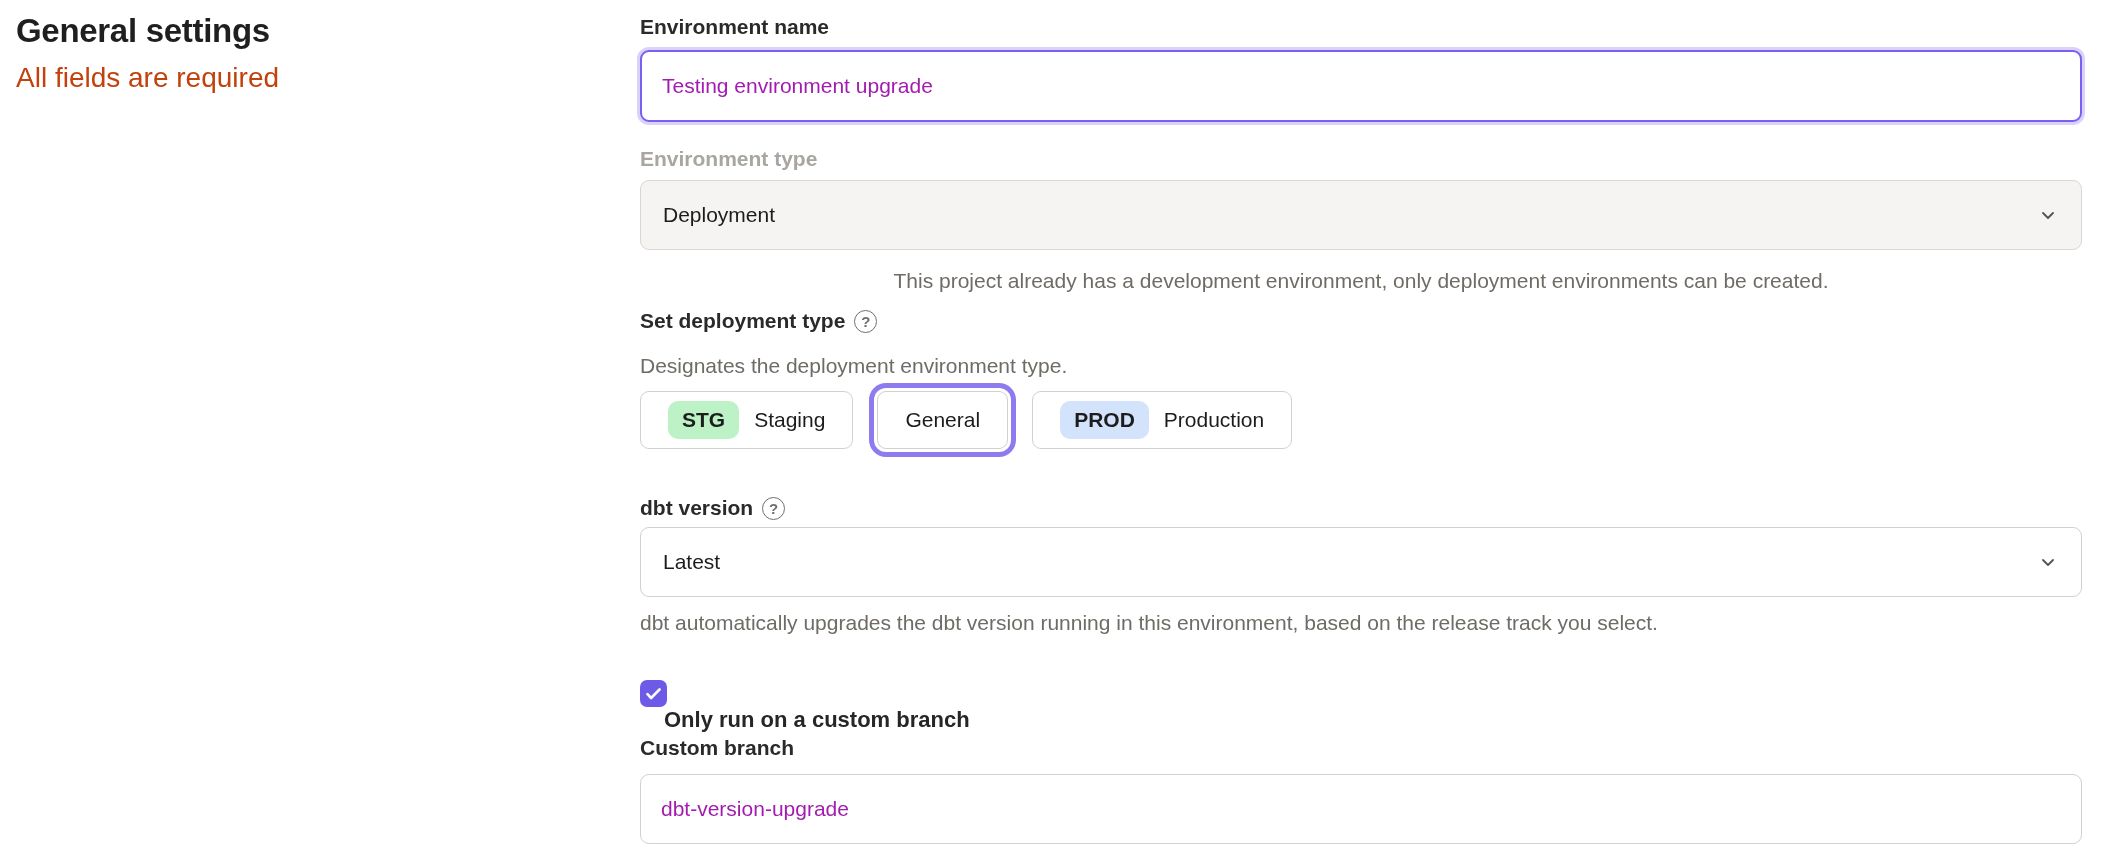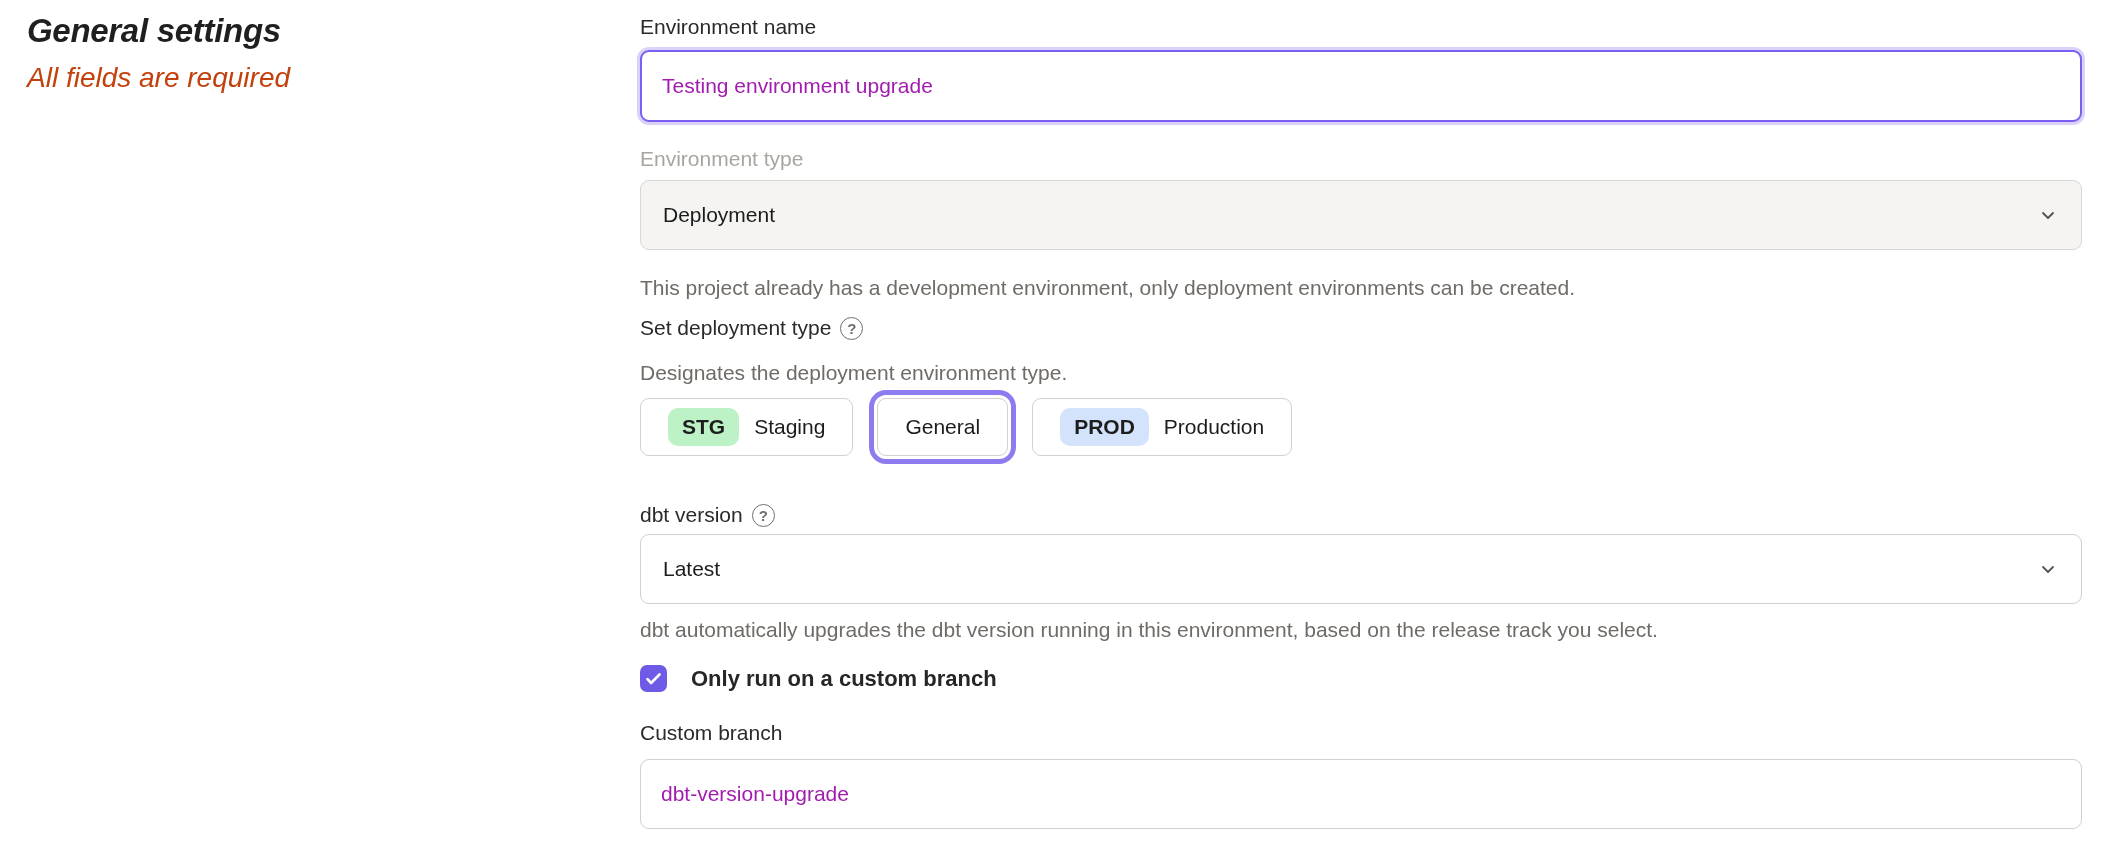--- a/index.html
+++ b/index.html
@@ -3,28 +3,28 @@
 <meta charset="utf-8">
 <style>
   * { box-sizing: border-box; margin: 0; padding: 0; }
   html, body {
     width: 2116px; height: 864px;
     background: #ffffff;
     font-family: "Liberation Sans", "DejaVu Sans", sans-serif;
     color: #1c1c1c;
     overflow: hidden;
   }
-  .left-panel { position: absolute; left: 27px; top: 12px; width: 560px; font-style: italic; }
+  .left-panel { position: absolute; left: 16px; top: 12px; width: 560px; }
   .page-title { font-size: 33px; font-weight: 700; color: #1f1f1f; letter-spacing: -0.3px; }
   .page-subtitle { margin-top: 12px; font-size: 28px; color: #c2410c; }
 
   .form-col { position: absolute; left: 640px; top: 14px; width: 1442px; }
 
   .field-label {
-    display: block; font-size: 21px; font-weight: 400; color: #2b2a29;
+    display: block; font-size: 21px; font-weight: 700; color: #2b2a29;
     height: 26px; line-height: 26px;
   }
   .field-label.disabled { color: #a9a5a0; }
   .helper-text { font-size: 21px; color: #6f6b66; height: 26px; line-height: 26px; }
 
   .text-input {
     display: block; width: 100%; height: 70px;
     border: 1px solid #d4d0cb; border-radius: 9px;
     padding: 0 20px; font-size: 21px; color: #a21caf;
     font-family: inherit; background: #ffffff; outline: none;
@@ -63,35 +63,35 @@
   }
   .type-btn.selected {
     box-shadow: 0 0 0 3px #ffffff, 0 0 0 8px #8d7bf0;
   }
   .badge {
     display: inline-flex; align-items: center;
     padding: 7px 14px; border-radius: 10px;
     font-size: 21px; font-weight: 600; color: #1d1d1d;
   }
 
-  .checkbox-row { display: flex; align-items: flex-end; margin-top: 22px; height: 27px; }
+  .checkbox-row { display: flex; align-items: flex-start; margin-top: 44px; height: 27px; flex-direction: column; }
   .checkbox {
     width: 27px; height: 27px; border-radius: 7px; background: #6d5be8;
     display: inline-flex; align-items: center; justify-content: center;
     cursor: pointer; flex: 0 0 auto;
   }
   .checkbox svg { width: 15px; height: 12px; }
   .checkbox-label { margin-left: 24px; font-size: 22px; font-weight: 600; color: #262626; }
 
   
   .row-env-name-label { margin-top: 0; }
   .row-env-name-input { margin-top: 10px; }
   .row-env-type-label { margin-top: 24px; }
   .row-env-type-select { margin-top: 8px; }
-  .row-env-type-helper { margin-top: 25px; }
+  .row-env-type-helper { margin-top: 18px; text-align: center; }
   .row-deploy-label { margin-top: 14px; }
   .row-deploy-helper { margin-top: 19px; }
   .row-dbt-label { margin-top: 46px; }
   .row-dbt-select { margin-top: 6px; }
   .row-dbt-helper { margin-top: 13px; }
   .row-branch-label { margin-top: 28px; }
   .row-branch-input { margin-top: 13px; }
 </style>
 </head>
 <body>

